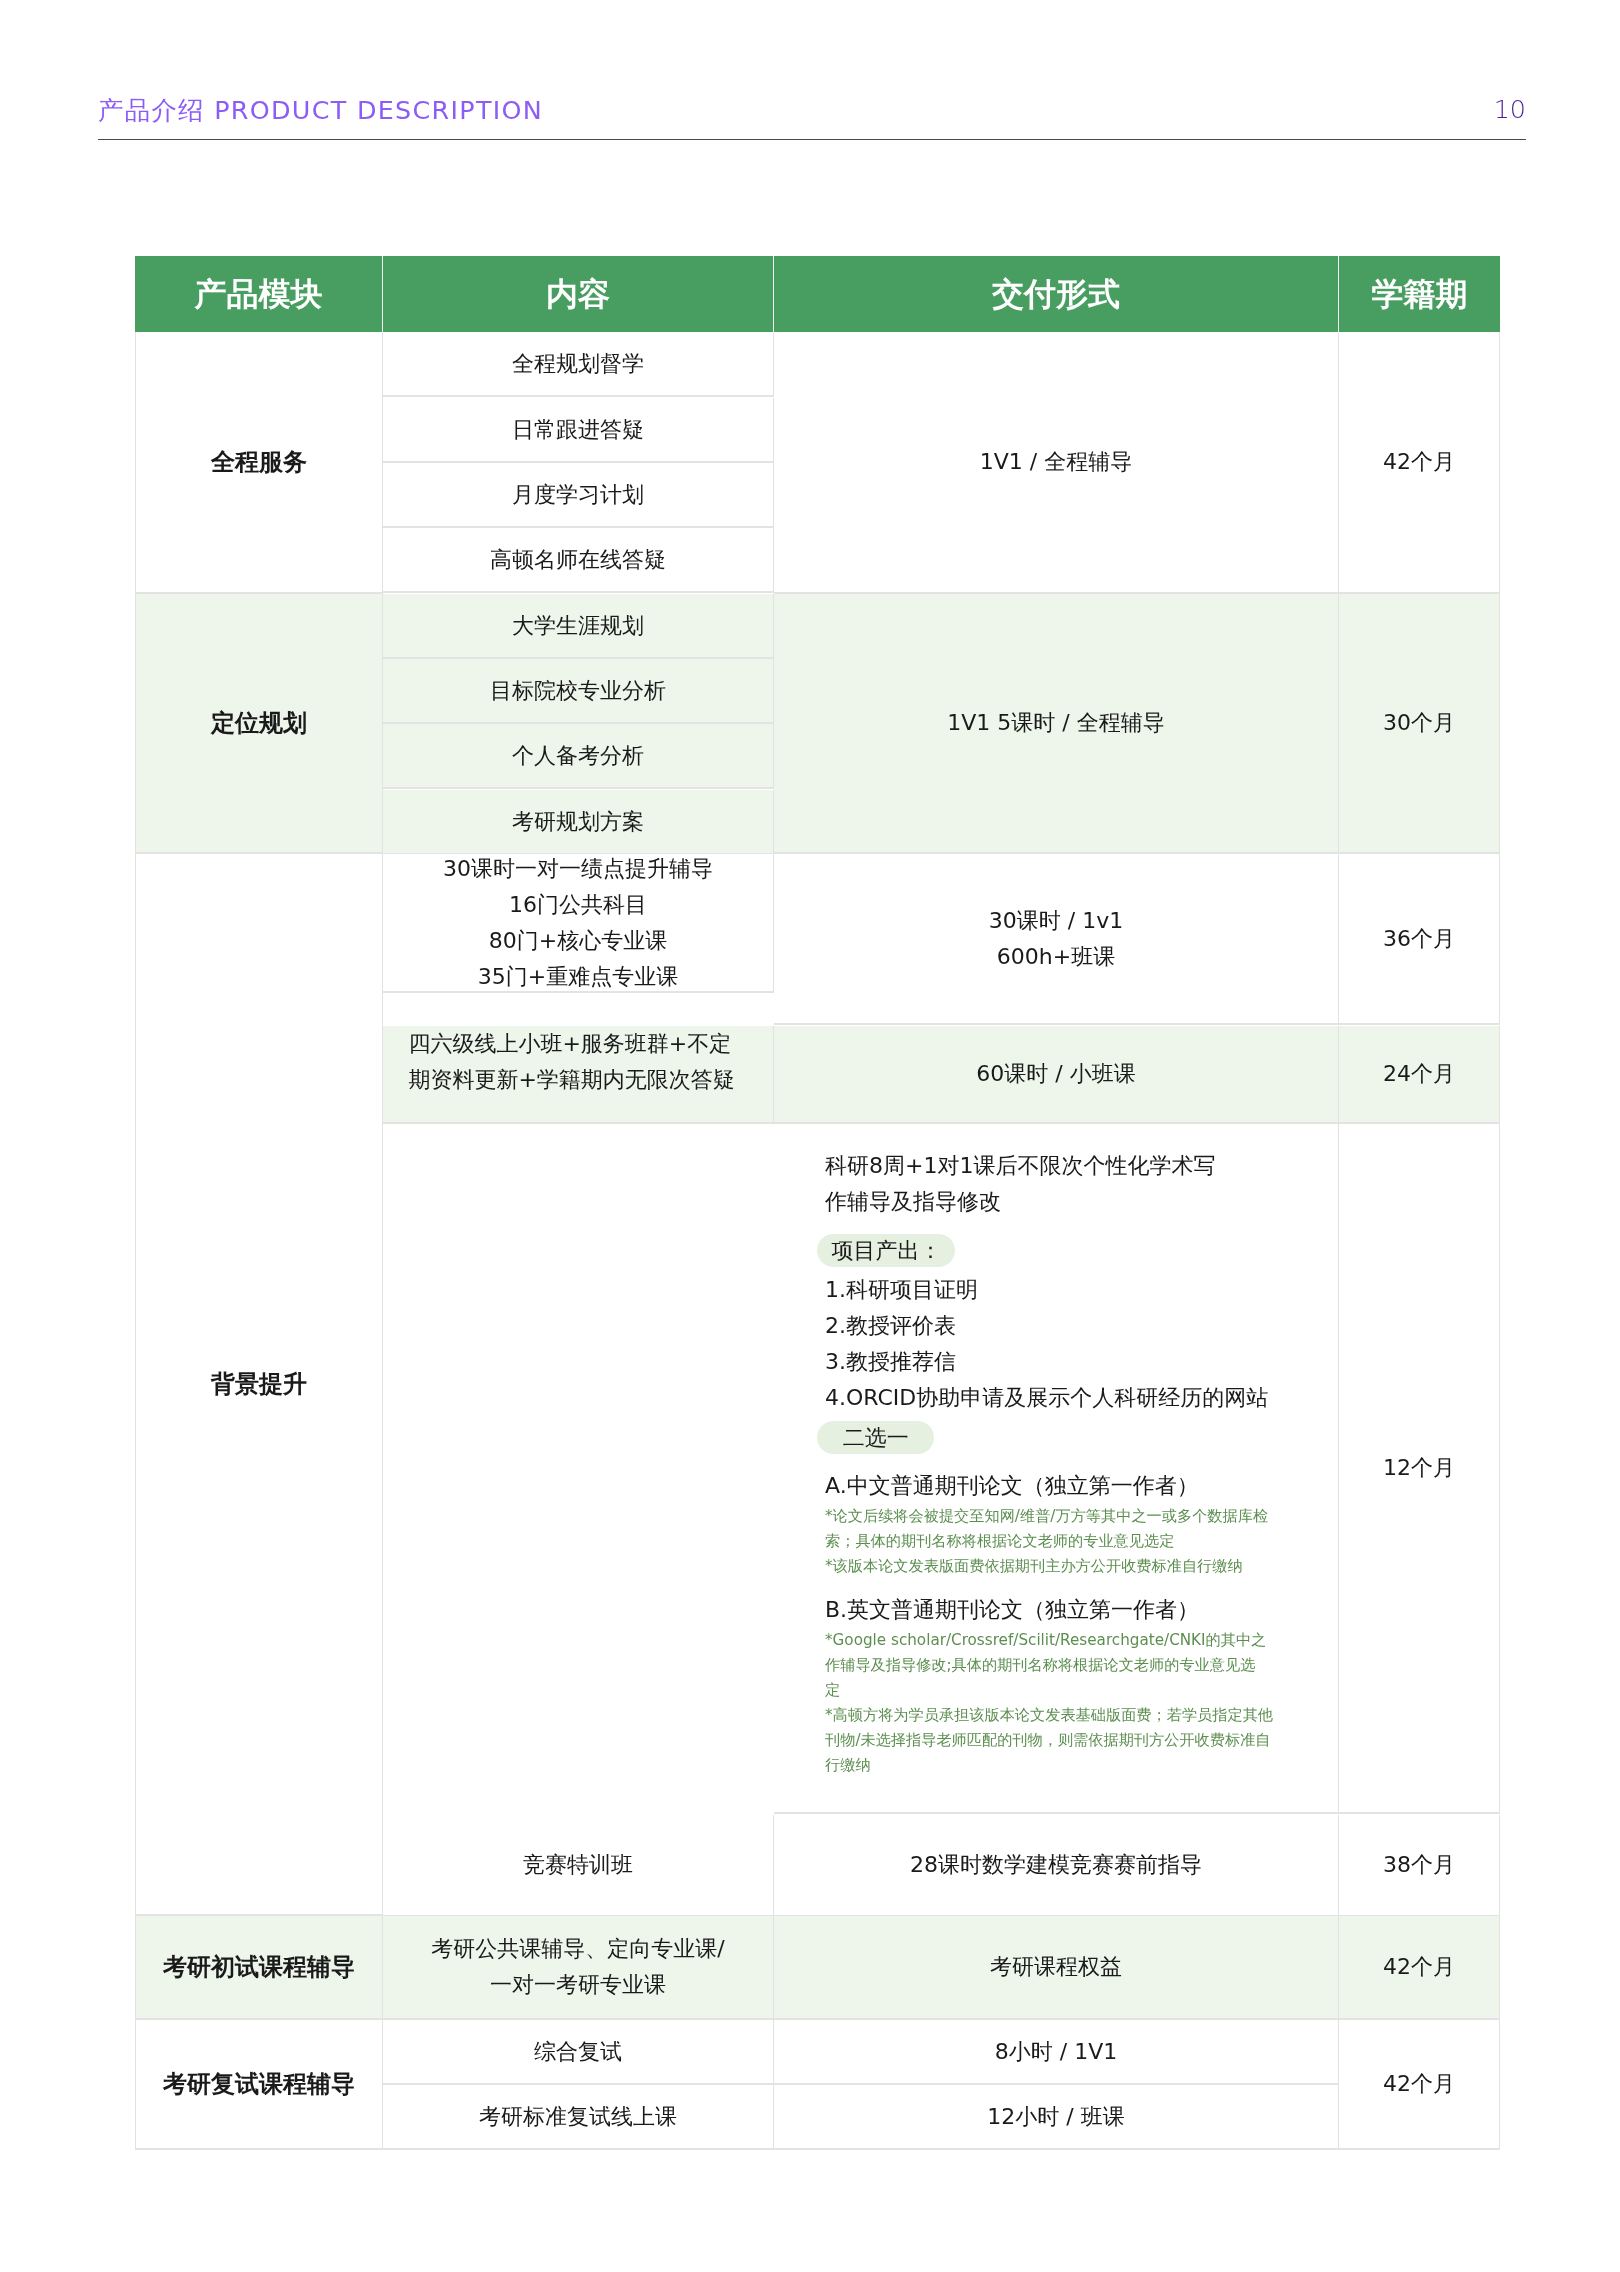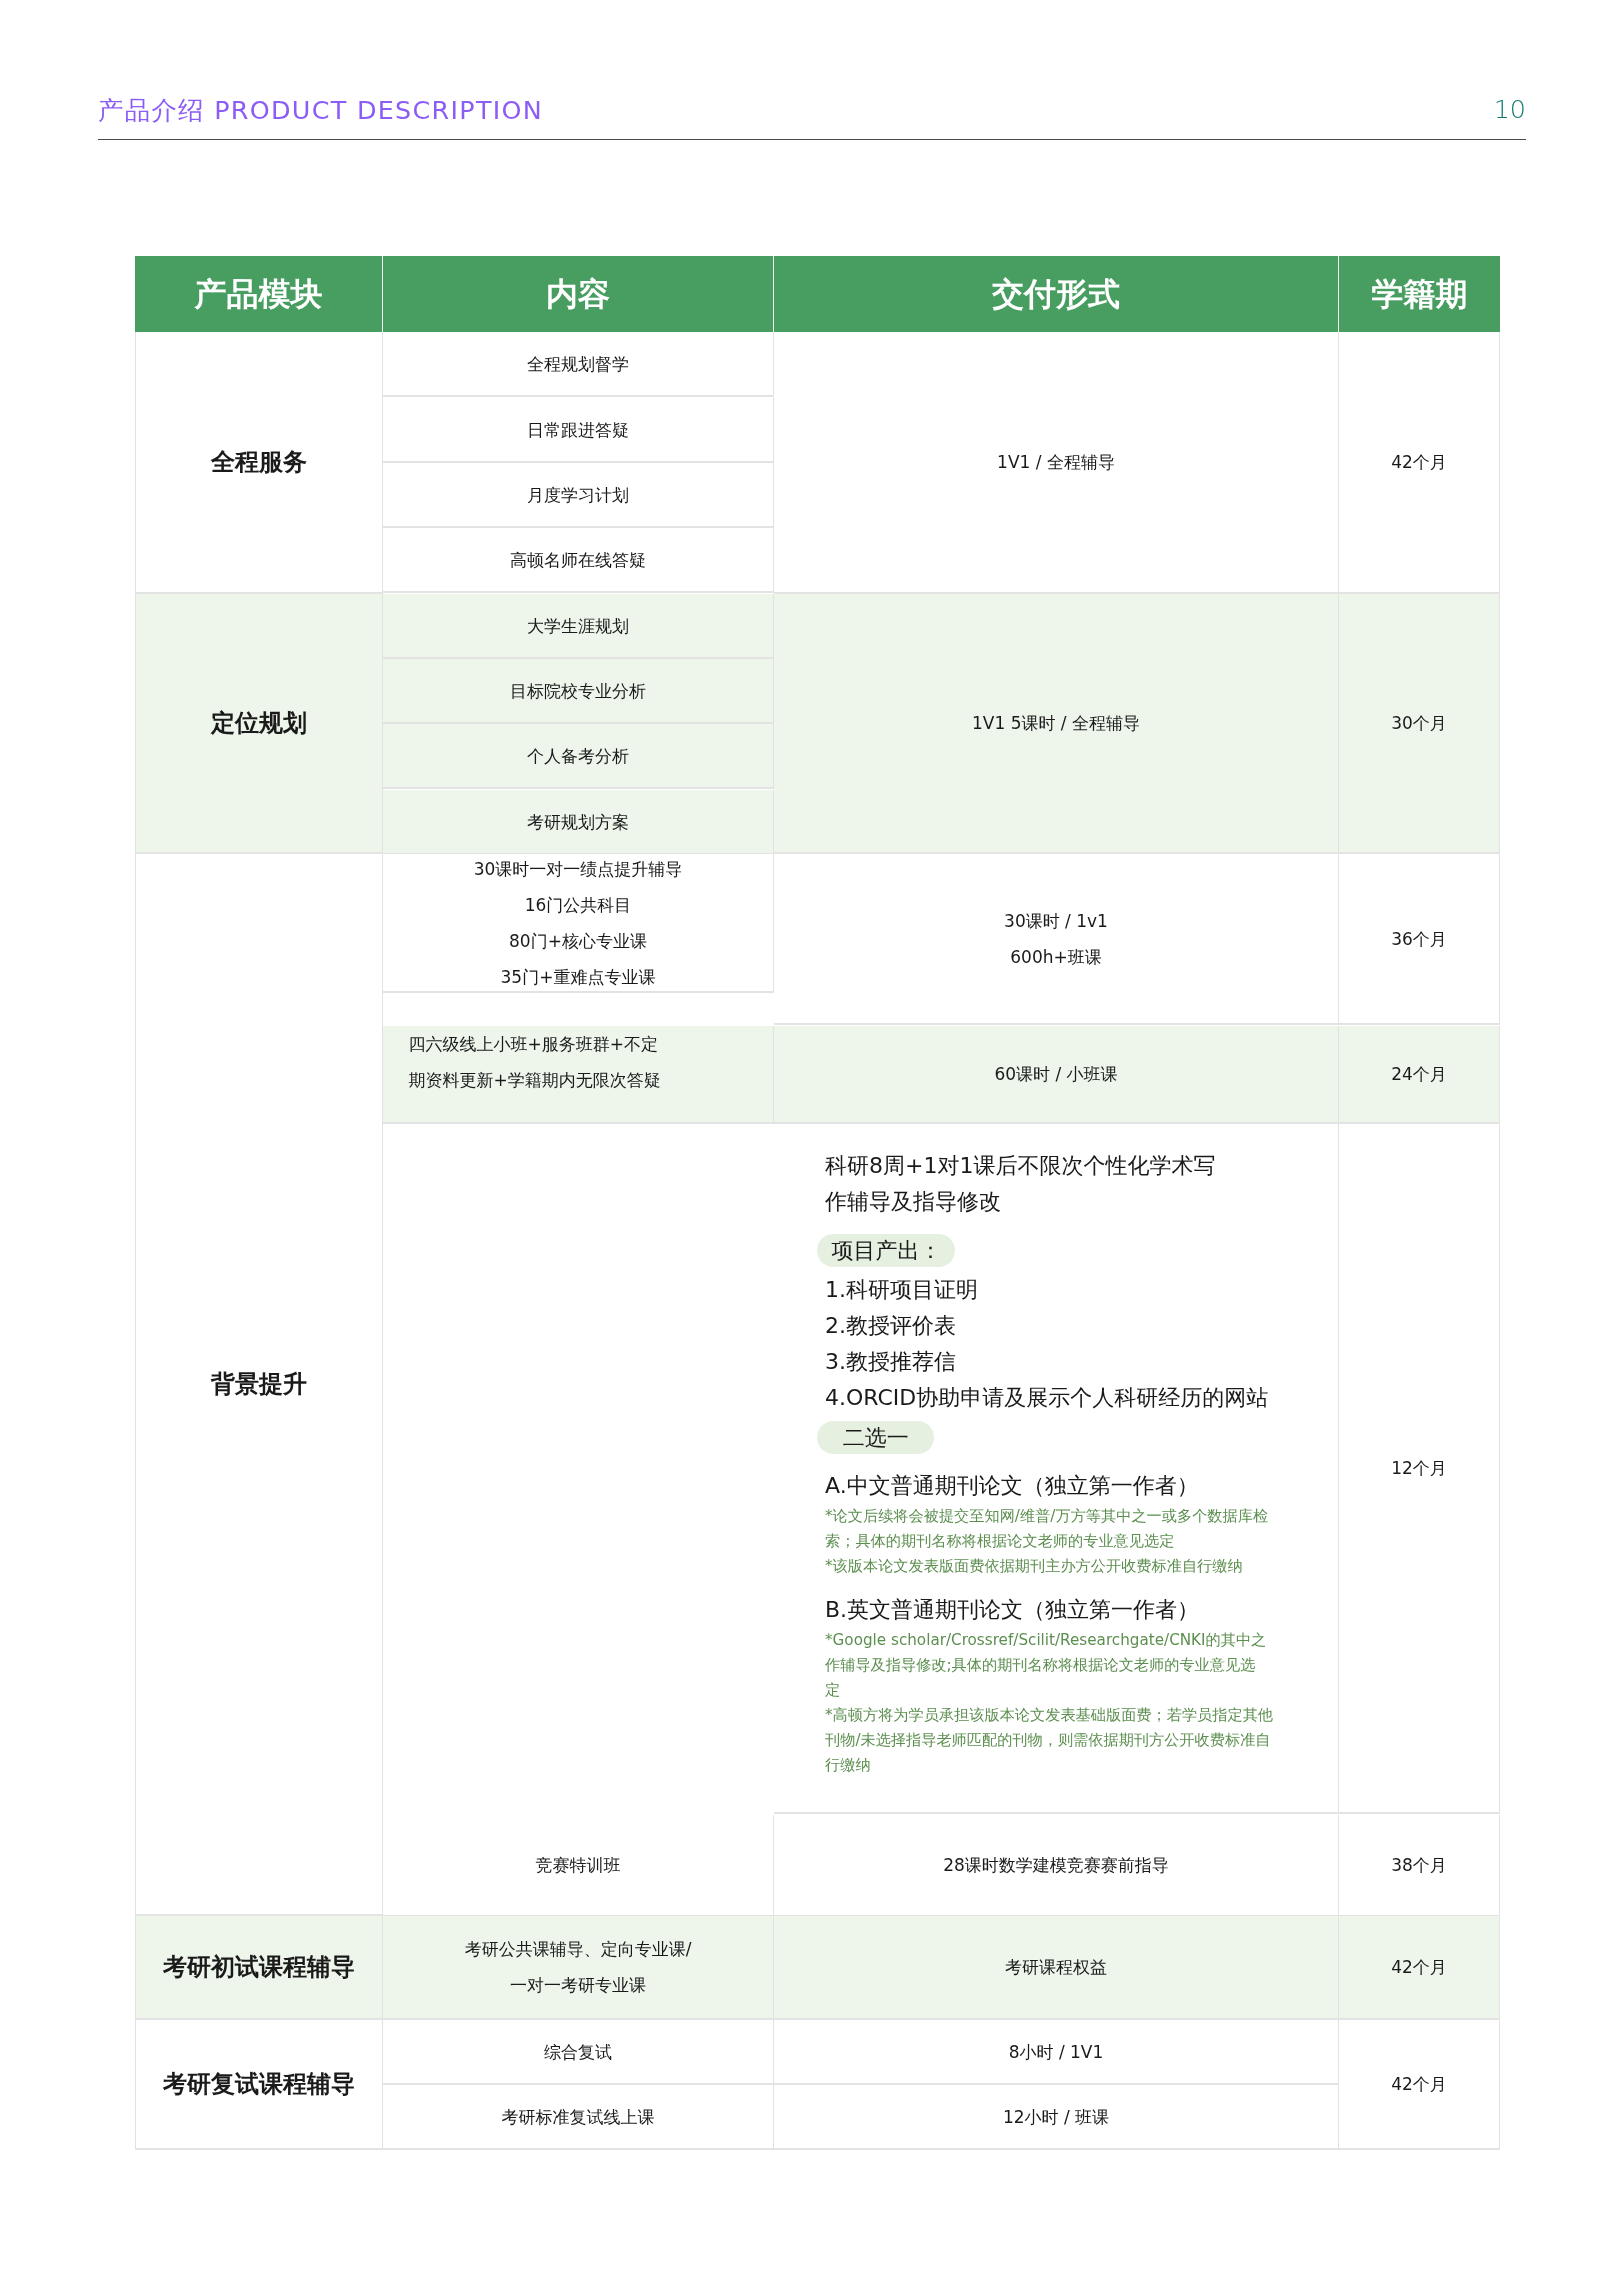--- a/index.html
+++ b/index.html
@@ -10,29 +10,29 @@
   }
   .page-header {
     position: absolute; left: 98px; top: 89px; width: 1428px; height: 50px;
     border-bottom: 1.9px solid #4a4a4a;
   }
   .page-header .title {
     position: absolute; left: 0; top: 5.1px; font-size: 25.4px; color: #8b5cf6;
     letter-spacing: 1.3px; font-weight: 400;
   }
   .page-header .pagenum {
-    position: absolute; right: 0; top: 5.1px; font-size: 25.4px; color: #0f766e; font-weight: 300;
+    position: absolute; right: 0; top: 5.1px; font-size: 25.4px; color: #4c1d95; font-weight: 300;
   }
   .tbl {
     position: absolute; left: 135px; top: 256px; width: 1366px; height: 1894px;
   }
   .cell {
     position: absolute; box-sizing: border-box;
     display: flex; align-items: center; justify-content: center; text-align: center;
-    font-size: 17px; line-height: 36px;
+    font-size: 22px; line-height: 36px;
     border-right: 1.3px solid #e0e3e0; border-bottom: 2.5px solid #e3e3e3;
   }
   .hdr {
     background: #489d60; color: #fff; font-weight: bold; font-size: 32px;
     border-right: 1.9px solid #f2f2f2; border-bottom: none;
   }
   .green { background: #eef6ec; }
   .white { background: #ffffff; }
   .bold { font-weight: bold; font-size: 24px; }
   .multiline { flex-direction: column; }

